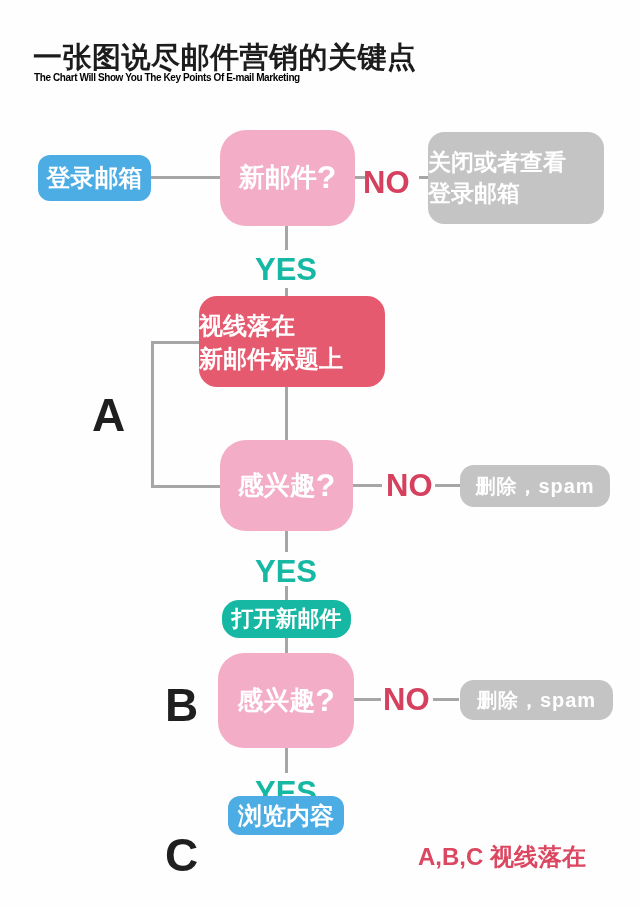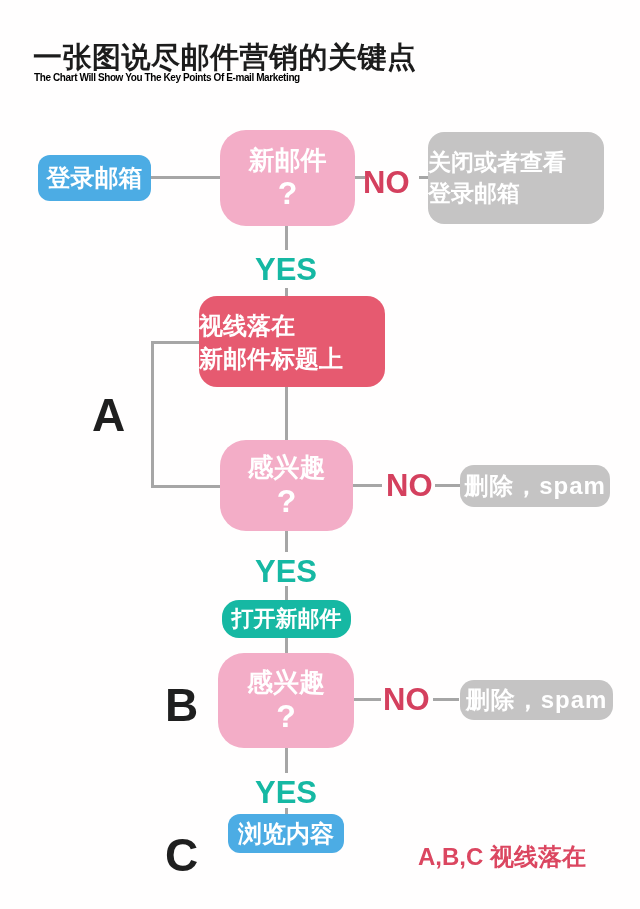--- a/index.html
+++ b/index.html
@@ -15,29 +15,29 @@
   .t-sub{
     position:absolute;left:34px;top:72px;
     font-size:10px;font-weight:bold;color:#000000;letter-spacing:-0.4px;white-space:nowrap;
   }
   .node{
     position:absolute;display:flex;align-items:center;justify-content:center;
     color:#ffffff;font-weight:bold;box-sizing:border-box;text-align:center;
   }
   .node.blue{background:#4cace4;border-radius:12px;font-size:24px;}
   .node.teal{background:#16b8a3;border-radius:17px;font-size:22px;}
-  .node.pinkq{background:#f3adc7;border-radius:26px;flex-direction:column;}
+  .node.pinkq{background:#f3adc7;border-radius:26px;flex-direction:row;}
   .node.pinkq .q-line1{font-size:26px;line-height:1.2;}
   .node.pinkq .q-mark{font-size:32px;line-height:1.1;}
   .node.redbox{background:#e65a70;border-radius:18px;justify-content:flex-start;text-align:left;}
   .node.redbox .inner{font-size:24px;line-height:33px;}
   .node.graybox{background:#c5c4c4;border-radius:16px;}
   .node.graybox.twoline{justify-content:flex-start;text-align:left;}
   .node.graybox.twoline .inner{font-size:23px;line-height:31px;}
-  .node.graybox.oneline{border-radius:14px;font-size:24px;letter-spacing:1px;}
+  .node.graybox.oneline{border-radius:14px;font-size:20px;letter-spacing:1px;}
   .lbl-no{
     position:absolute;font-size:31px;font-weight:900;color:#d4405e;line-height:1;white-space:nowrap;
   }
   .lbl-yes{
     position:absolute;width:72px;text-align:center;font-size:31px;font-weight:900;color:#16b8a3;line-height:1;
   }
   .lbl-abc{
     position:absolute;font-size:46px;font-weight:900;color:#1f1f1f;line-height:1;
   }
   .note{
@@ -118,19 +118,19 @@
   <div class="cline" style="left:433px;top:698px;width:26px;height:3px;"></div>
   <div class="node graybox oneline" style="left:460px;top:680px;width:153px;height:40px;">
     <span>删除，spam</span>
   </div>
 
   <div class="cline" style="left:285px;top:748px;width:3px;height:25px;"></div>
   <div class="lbl-yes" style="left:250px;top:777px;">YES</div>
   <div class="cline" style="left:285px;top:808px;width:3px;height:22px;"></div>
 
   <div class="lbl-abc" style="left:165px;top:832px;">C</div>
-  <div class="node blue" style="left:228px;top:814px;width:116px;height:39px;">
+  <div class="node blue" style="left:228px;top:796px;width:116px;height:39px;">
     <span>浏览内容</span>
   </div>
 
   <div class="note">A,B,C 视线落在</div>
 
 </div>
 
 </body></html>

